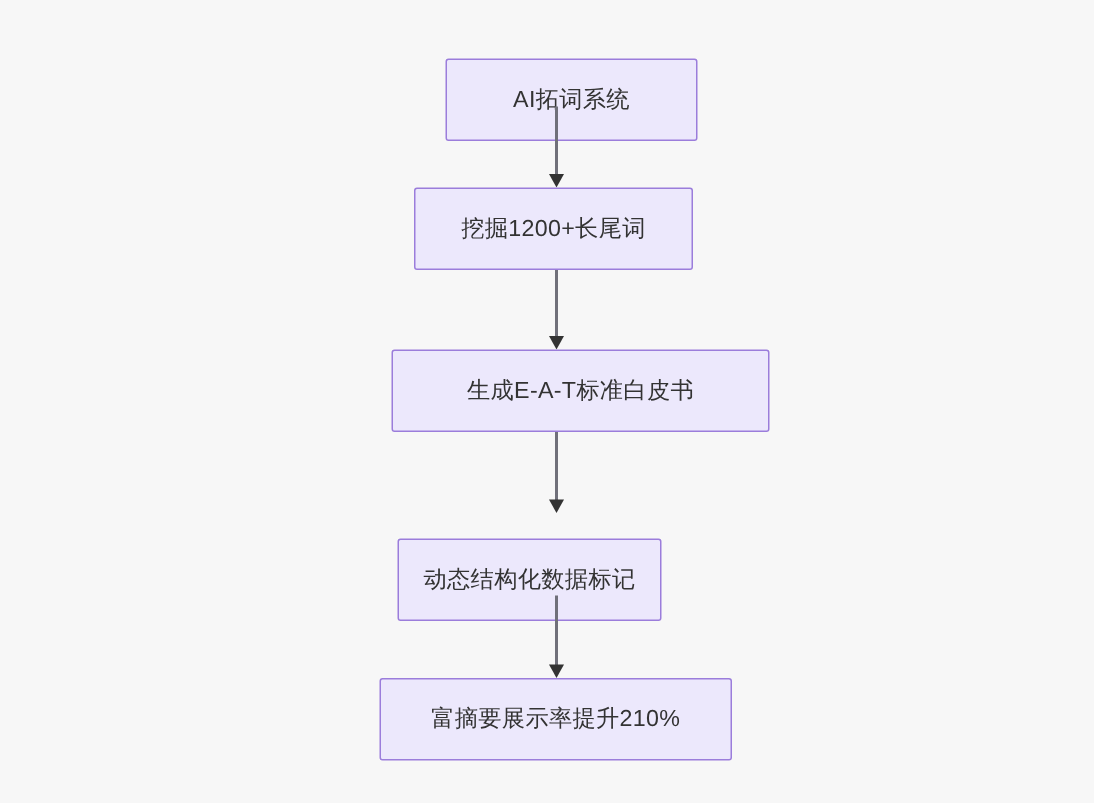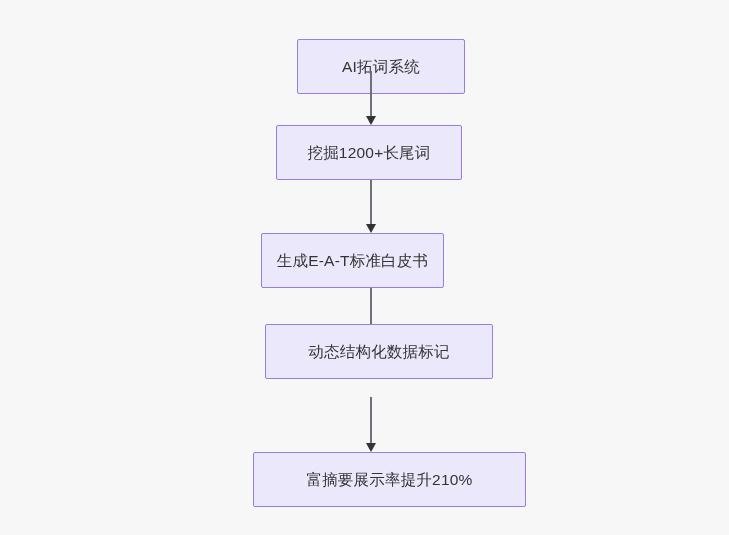--- a/index.html
+++ b/index.html
@@ -55,23 +55,23 @@
     height: 0;
     border-left: 5.5px solid transparent;
     border-right: 5.5px solid transparent;
     border-top: 9px solid #333333;
     margin-top: -0.5px;
   }
 
   
   #node-0 { left: 297px; top: 12px;  width: 168px; margin-top: 27px; }
   #node-1 { left: 276px; top: 125px; width: 186px; }
-  #node-2 { left: 261px; top: 233px; width: 183px; }
-  #node-3 { left: 265px; top: 324px; width: 228px; }
-  #node-4 { left: 253px; top: 452px; width: 273px; }
+  #node-2 { left: 261px; top: 233px; width: 252px; }
+  #node-3 { left: 265px; top: 359px; width: 176px; }
+  #node-4 { left: 253px; top: 452px; width: 235px; }
 
   
   #connector-0 { left: 359px; top: 71px;  height: 54px; }
   #connector-1 { left: 359px; top: 180px; height: 53px; }
   #connector-2 { left: 359px; top: 288px; height: 54px; }
   #connector-3 { left: 359px; top: 397px; height: 55px; }
 </style>
 </head>
 <body>
 

